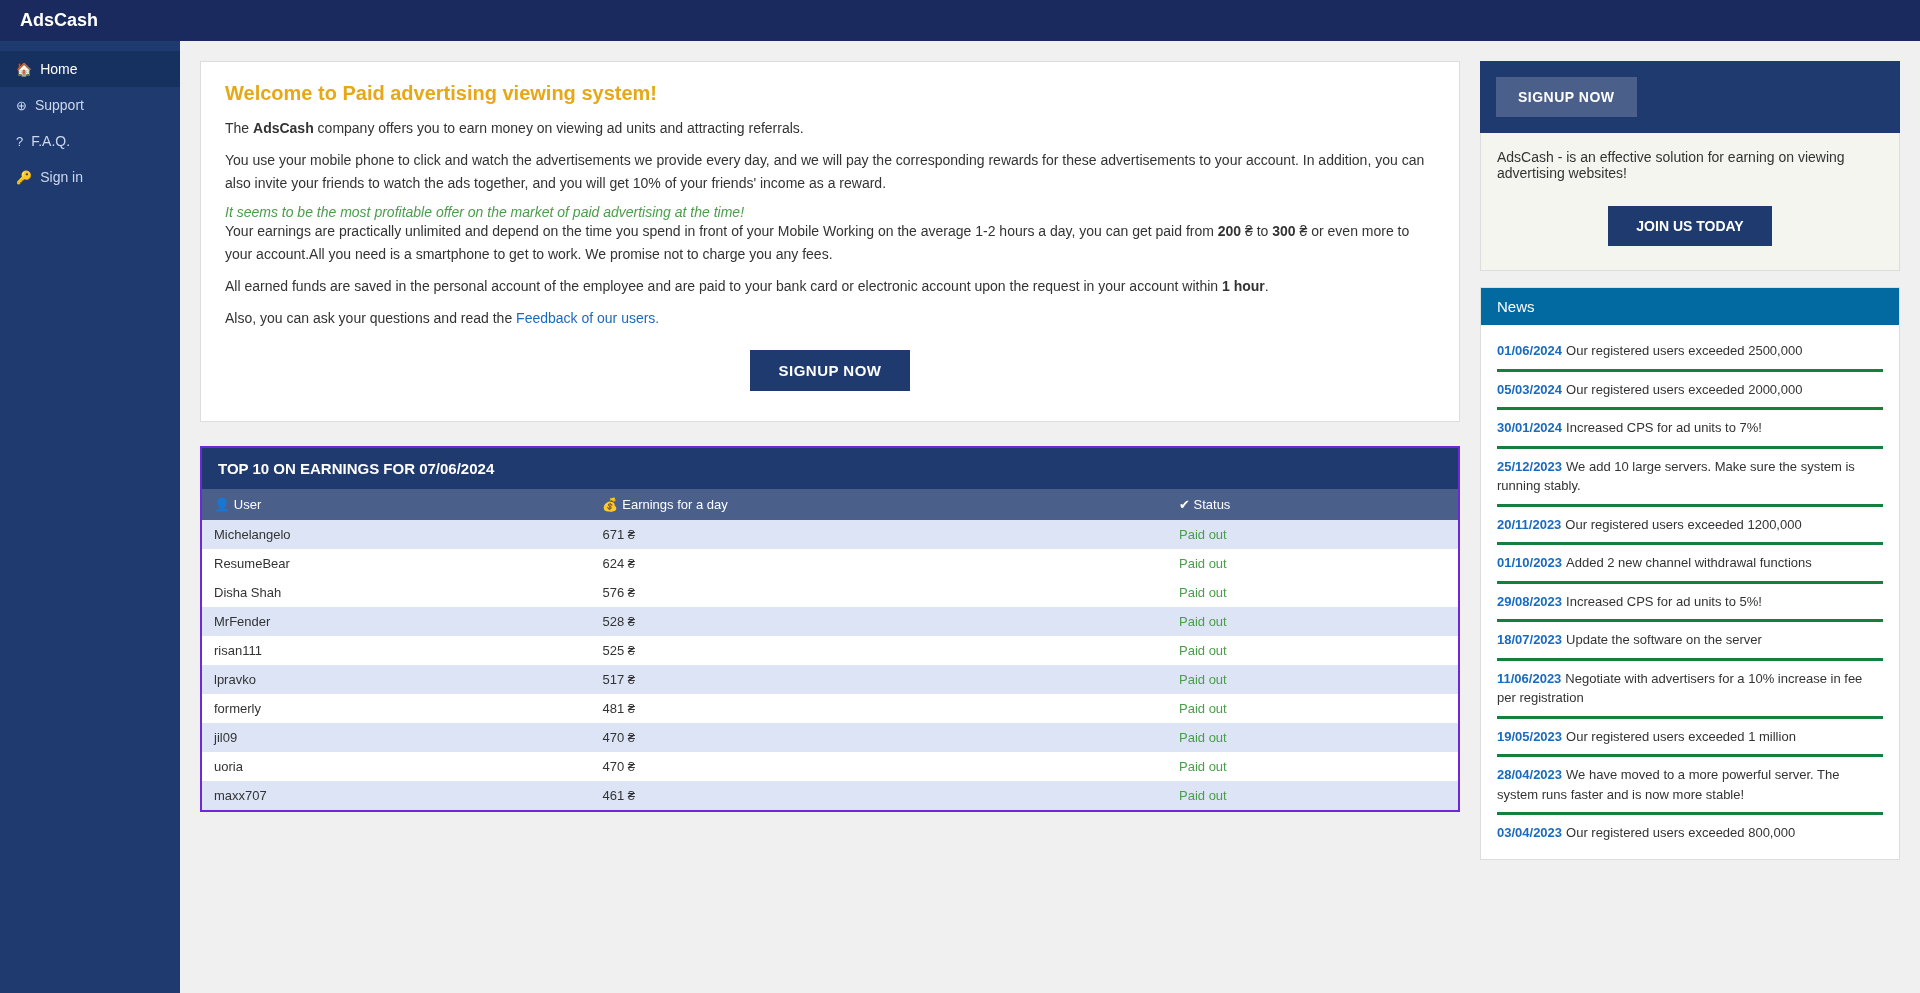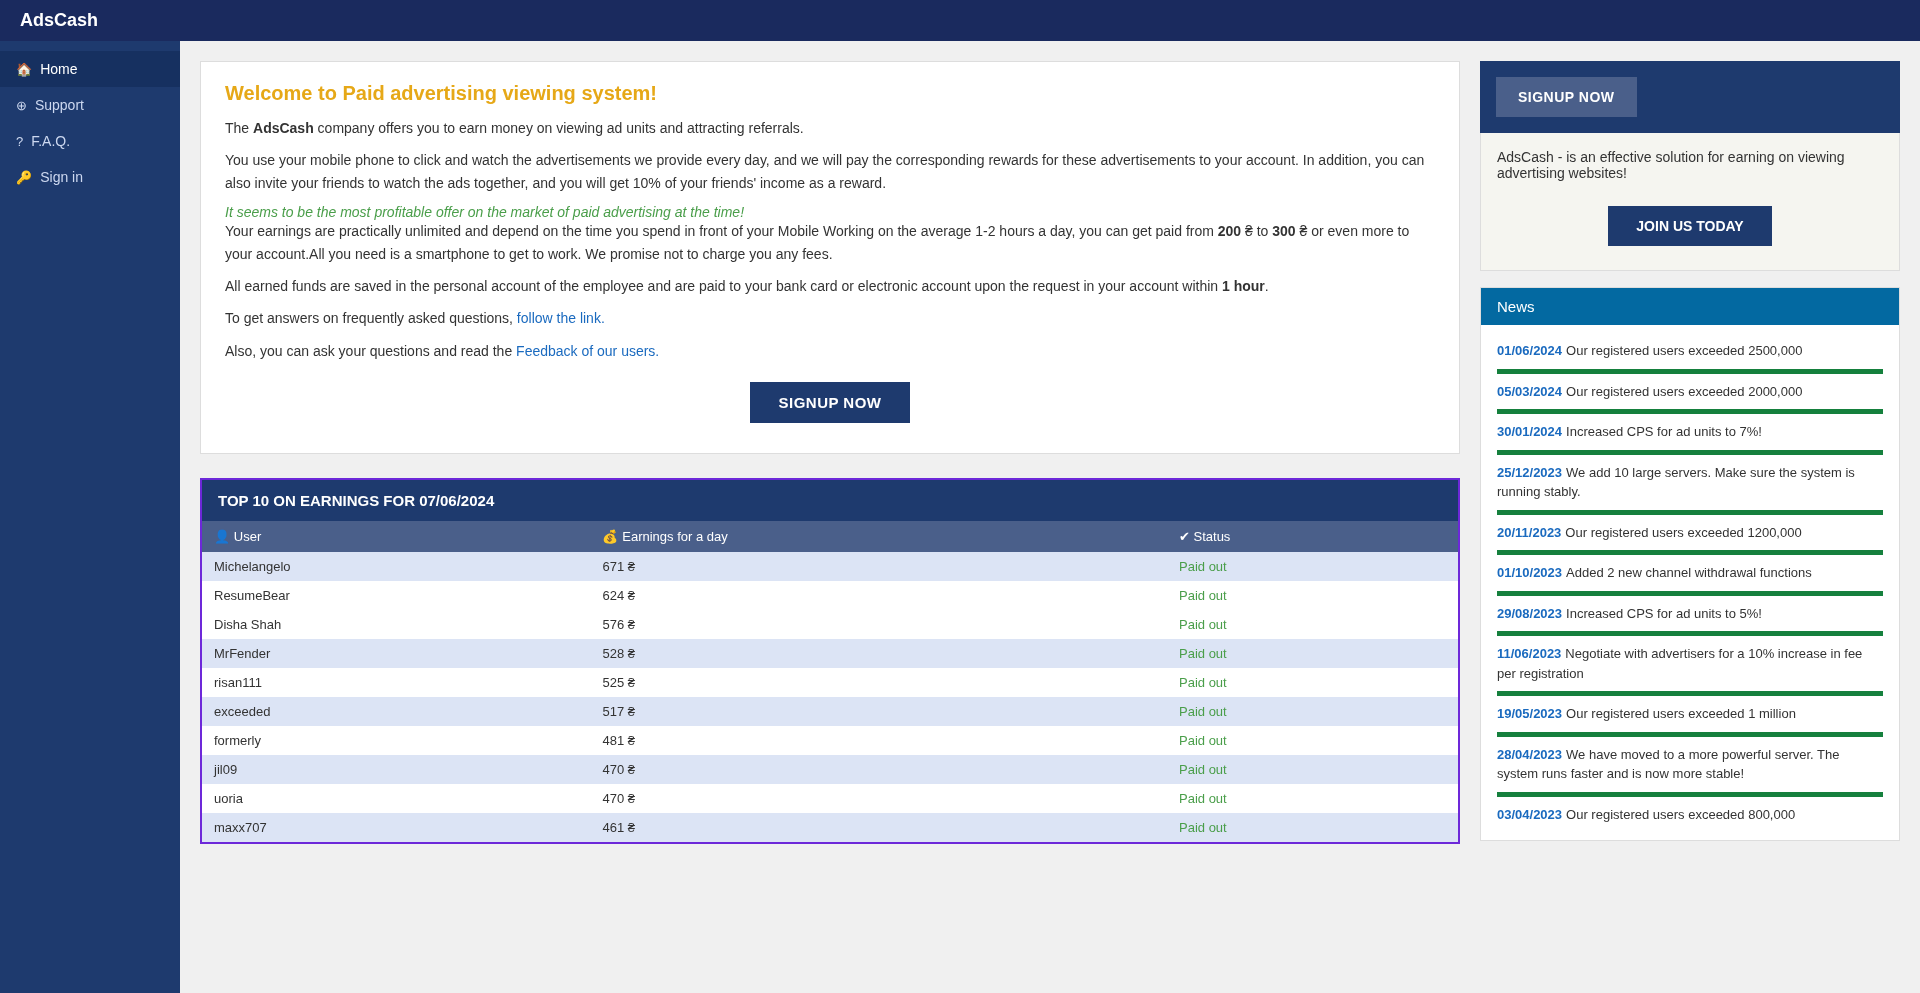--- a/index.html
+++ b/index.html
@@ -200,21 +200,21 @@
       color: #fff;
       padding: 10px 16px;
       font-size: 15px;
       font-weight: normal;
     }
     .news-list {
       padding: 8px 16px;
     }
     .news-item {
       padding: 8px 0;
-      border-bottom: 5px solid #15803d;
+      border-bottom: 3px solid #15803d;
       font-size: 13px;
       line-height: 1.5;
     }
     .news-item:last-child { border-bottom: none; }
     .news-date {
       color: #1a6abf;
       font-weight: bold;
       margin-right: 4px;
     }
     .news-text {
@@ -260,23 +260,20 @@
         </p>
         <p>You use your mobile phone to click and watch the advertisements we provide every day, and we will pay the corresponding rewards for these advertisements to your account. In addition, you can also invite your friends to watch the ads together, and you will get 10% of your friends' income as a reward.</p>
         <span class="highlight-green">It seems to be the most profitable offer on the market of paid advertising at the time!</span>
         <p>
           <span>Your earnings are practically unlimited and depend on the time you spend in front of your Mobile Working on the average 1-2 hours a day, you can get paid from </span><strong>200</strong> ₴<span> to </span><strong>300</strong> ₴<span> or even more to your account.All you need is a smartphone to get to work. We promise not to charge you any fees.</span>
         </p>
         <p>
           <span>All earned funds are saved in the personal account of the employee and are paid to your bank card or electronic account upon the request in your account within </span><strong>1 hour</strong><span>.</span>
         </p>
         <p>
-          <span>To get answers on frequently asked questions, </span><a href="#">follow the link.</a>
-        </p>
-        <p>
           <span>Also, you can ask your questions and read the </span><a href="#">Feedback of our users.</a>
         </p>
         <div class="signup-btn-center">
           <button class="btn-signup">SIGNUP NOW</button>
         </div>
       </div>
 
       <div class="top10-section">
         <div class="top10-header">TOP 10 ON EARNINGS FOR 07/06/2024</div>
         <table class="top10-table">
@@ -307,21 +304,21 @@
       <td>MrFender</td>
       <td>528 ₴</td>
       <td class="status-paid">Paid out</td>
     </tr>
               <tr style="background: rgb(255, 255, 255);">
       <td>risan111</td>
       <td>525 ₴</td>
       <td class="status-paid">Paid out</td>
     </tr>
               <tr style="background: rgb(220, 228, 245);">
-      <td>exceeded</td>
+      <td>lpravko</td>
       <td>517 ₴</td>
       <td class="status-paid">Paid out</td>
     </tr>
               <tr style="background: rgb(255, 255, 255);">
       <td>formerly</td>
       <td>481 ₴</td>
       <td class="status-paid">Paid out</td>
     </tr>
               <tr style="background: rgb(220, 228, 245);">
       <td>jil09</td>
@@ -358,20 +355,21 @@
       <div class="news-box">
         <div class="news-header">News</div>
         <div class="news-list" id="news-list">
             <div class="news-item"><span class="news-date">01/06/2024</span><span class="news-text">Our registered users exceeded 2500,000</span></div>
             <div class="news-item"><span class="news-date">05/03/2024</span><span class="news-text">Our registered users exceeded 2000,000</span></div>
             <div class="news-item"><span class="news-date">30/01/2024</span><span class="news-text">Increased CPS for ad units to 7%!</span></div>
             <div class="news-item"><span class="news-date">25/12/2023</span><span class="news-text">We add 10 large servers. Make sure the system is running stably.</span></div>
             <div class="news-item"><span class="news-date">20/11/2023</span><span class="news-text">Our registered users exceeded 1200,000</span></div>
             <div class="news-item"><span class="news-date">01/10/2023</span><span class="news-text">Added 2 new channel withdrawal functions</span></div>
             <div class="news-item"><span class="news-date">29/08/2023</span><span class="news-text">Increased CPS for ad units to 5%!</span></div>
+            <div class="news-item"><span class="news-date">18/07/2023</span><span class="news-text">Update the software on the server</span></div>
             <div class="news-item"><span class="news-date">11/06/2023</span><span class="news-text">Negotiate with advertisers for a 10% increase in fee per registration</span></div>
             <div class="news-item"><span class="news-date">19/05/2023</span><span class="news-text">Our registered users exceeded 1 million</span></div>
             <div class="news-item"><span class="news-date">28/04/2023</span><span class="news-text">We have moved to a more powerful server. The system runs faster and is now more stable!</span></div>
             <div class="news-item"><span class="news-date">03/04/2023</span><span class="news-text">Our registered users exceeded 800,000</span></div>
           </div>
       </div>
 
     </div>
 
   </div>

